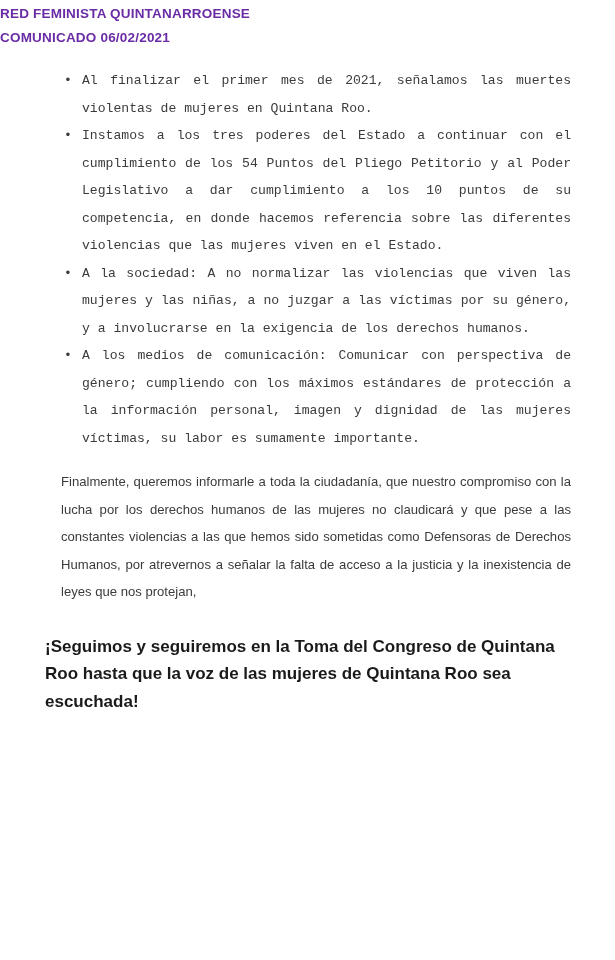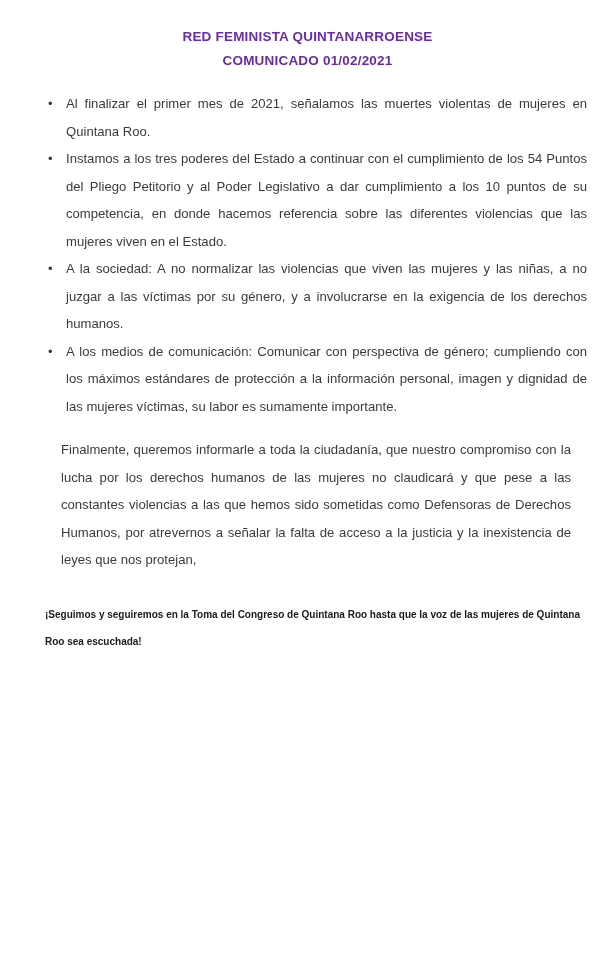--- a/index.html
+++ b/index.html
@@ -18,22 +18,21 @@
   .page {
     position: relative;
     width: 615px;
     height: 960px;
     box-sizing: border-box;
     background: #ffffff;
   }
 
   
   .masthead {
-    padding-top: 25px;
-    text-align: center;
+    padding-top: 2px;
   }
   .masthead-line {
     color: #6a2ca5;
     font-weight: bold;
     font-size: 13.5px;
     letter-spacing: 0.2px;
     line-height: 24px;
   }
 
   
@@ -60,22 +59,23 @@
   
   .body-block {
     margin: 17px 28px 0 45px;
     color: #3b3b3b;
     font-size: 13.1px;
     line-height: 27.5px;
   }
 
   ul.bullets {
     list-style: none;
-    margin: 0;
+    margin: 16px;
     padding: 0;
+    font-family: Liberation Mono, monospace;
   }
   ul.bullets > li {
     position: relative;
     padding-left: 21px;
     margin-bottom: 0px;
     text-align: justify;
     text-justify: inter-word;
   }
   ul.bullets > li::before {
     content: "\2022";
@@ -92,33 +92,33 @@
     text-justify: inter-word;
     margin: 16px;
     padding-left: 0px;
   }
 
   
   .closing-bold {
     margin: 27px 28px 0 45px;
     color: #1a1a1a;
     font-weight: bold;
-    font-size: 10px;
+    font-size: 17px;
     line-height: 27.5px;
     text-align: left;
   }
 </style>
 </head>
 <body>
 
 <div class="page">
 
   <div class="masthead">
     <div class="masthead-line">RED FEMINISTA QUINTANARROENSE</div>
-    <div class="masthead-line">COMUNICADO 01/02/2021</div>
+    <div class="masthead-line">COMUNICADO 06/02/2021</div>
   </div>
 
 
   <div class="body-block">
     <ul class="bullets">
       <li>
         <span>Al finalizar el primer mes de 2021, señalamos las muertes violentas de mujeres en Quintana Roo.</span>
       </li>
       <li>
         <span>Instamos a los tres poderes del Estado a continuar con el cumplimiento de los 54 Puntos del Pliego Petitorio y al Poder Legislativo a dar cumplimiento a los 10 puntos de su competencia, en donde hacemos referencia sobre las diferentes violencias que las mujeres viven en el Estado.</span>

